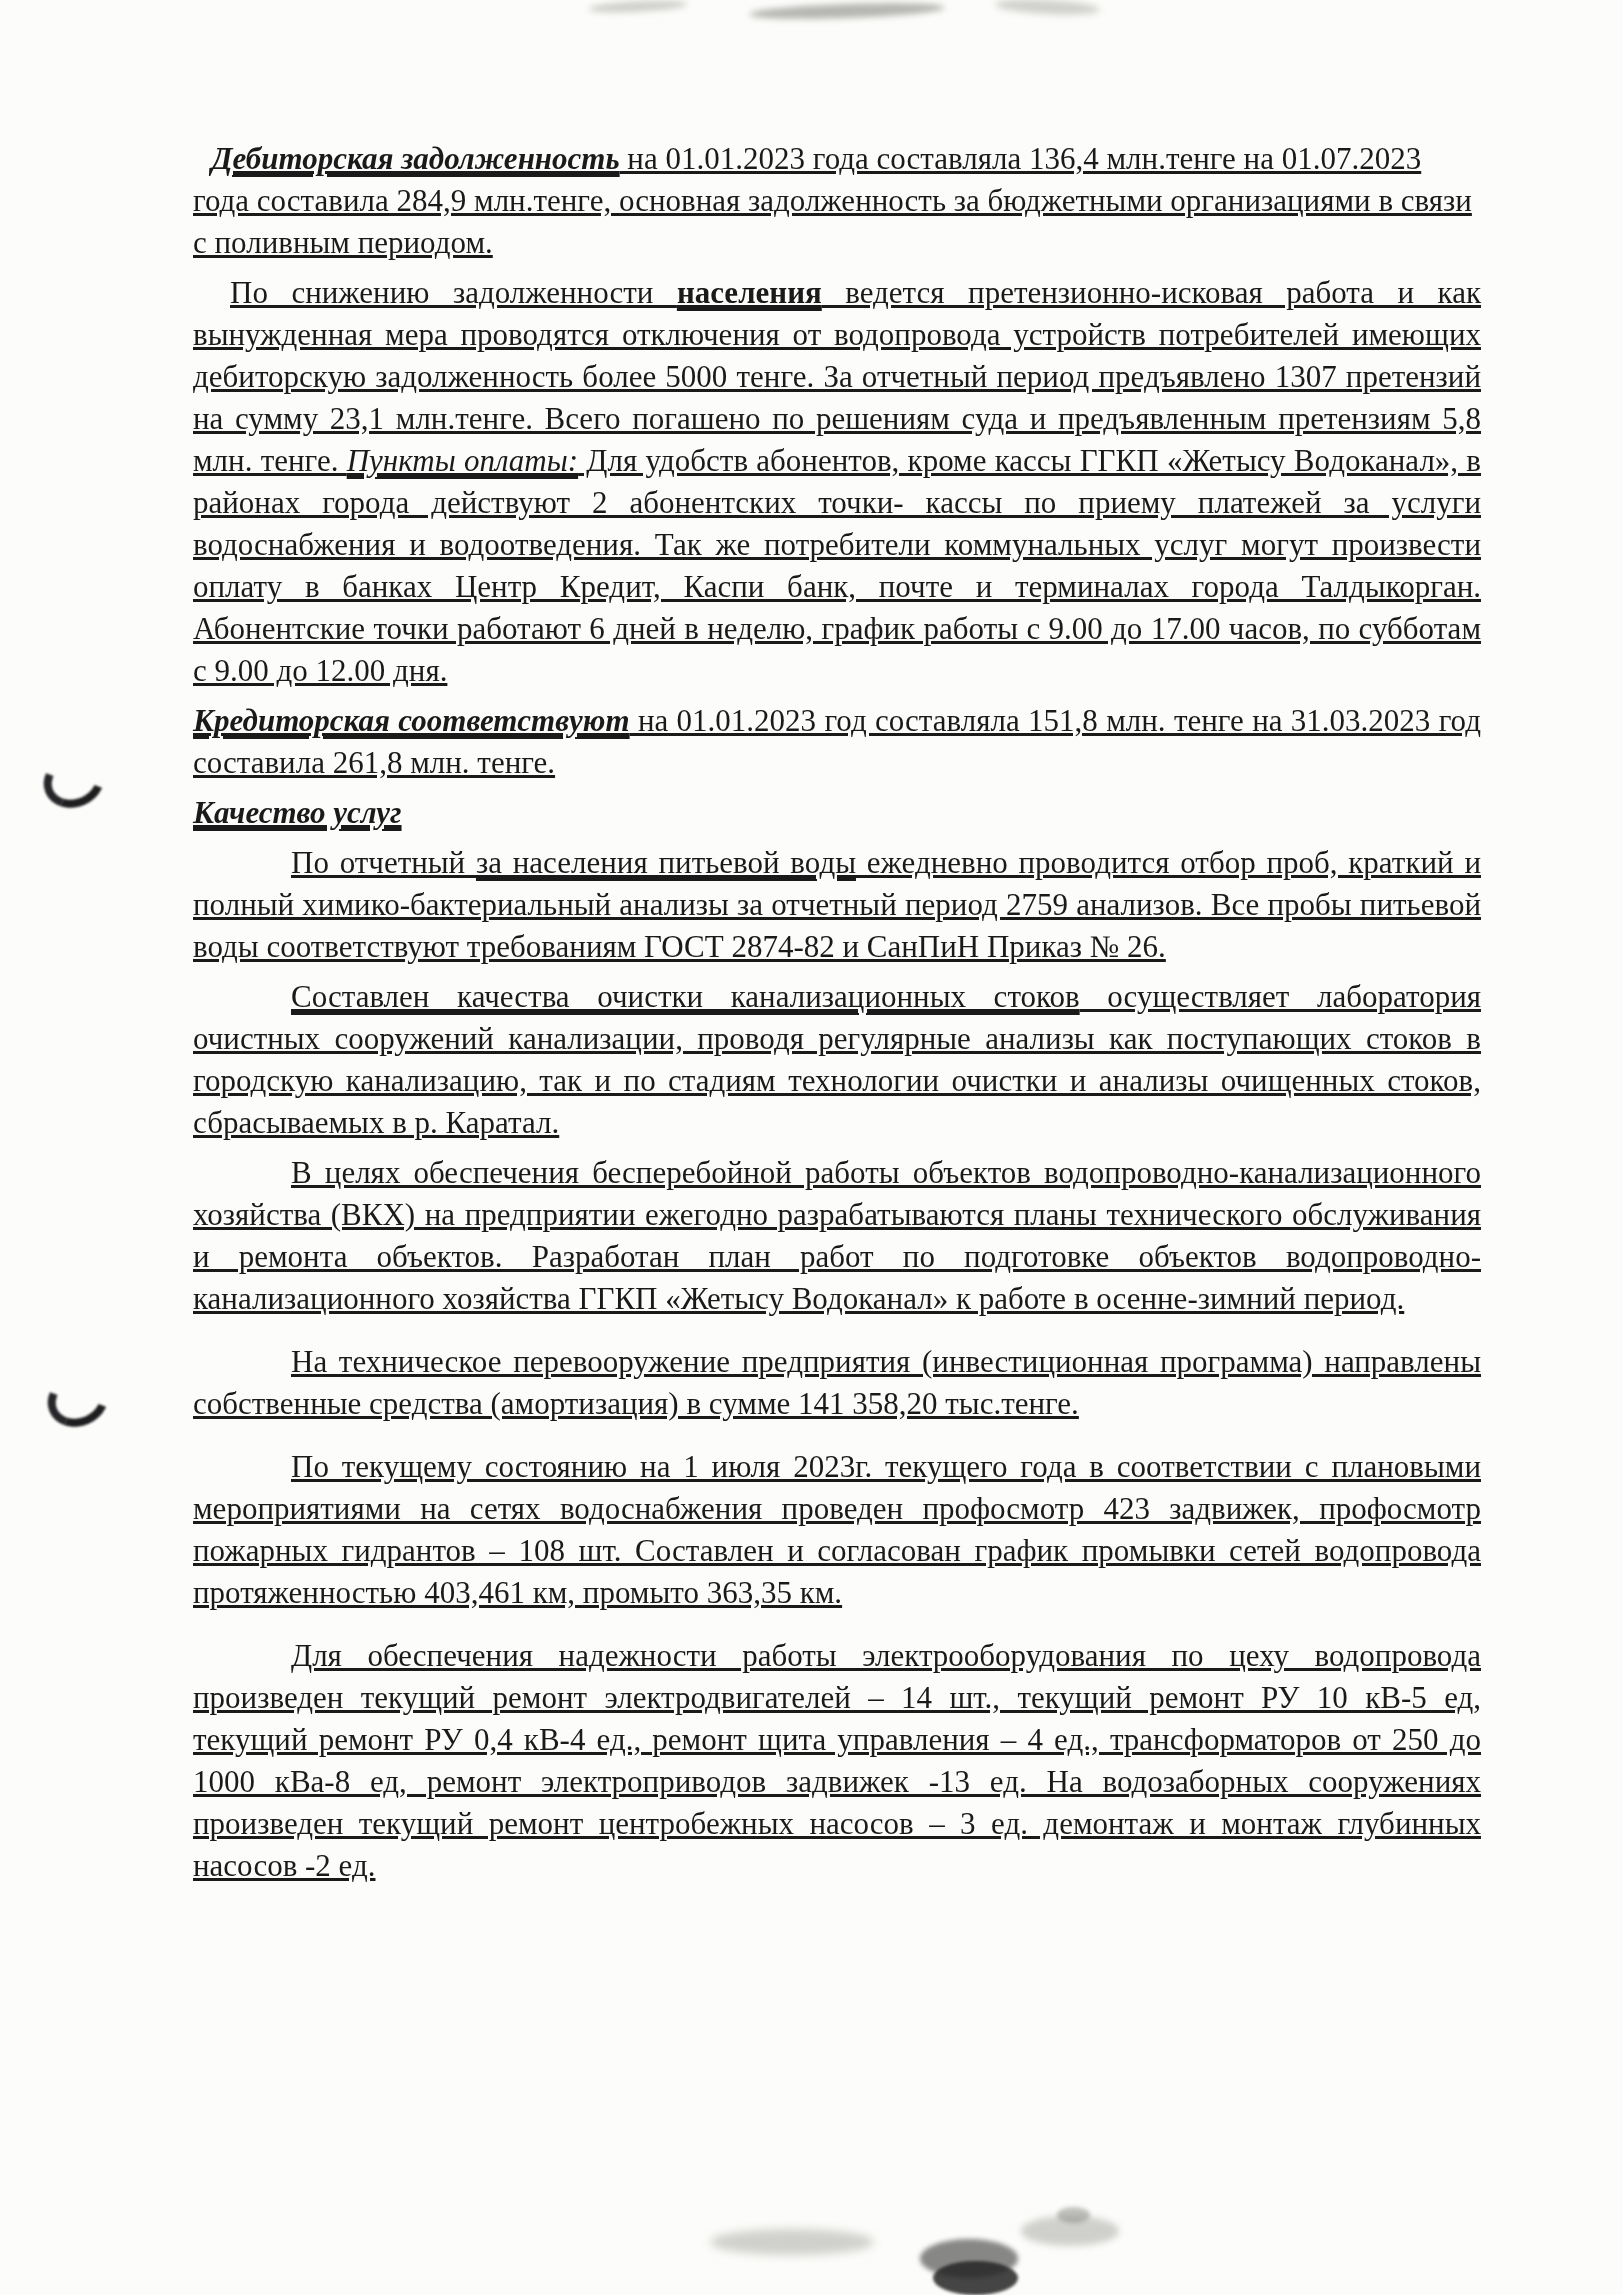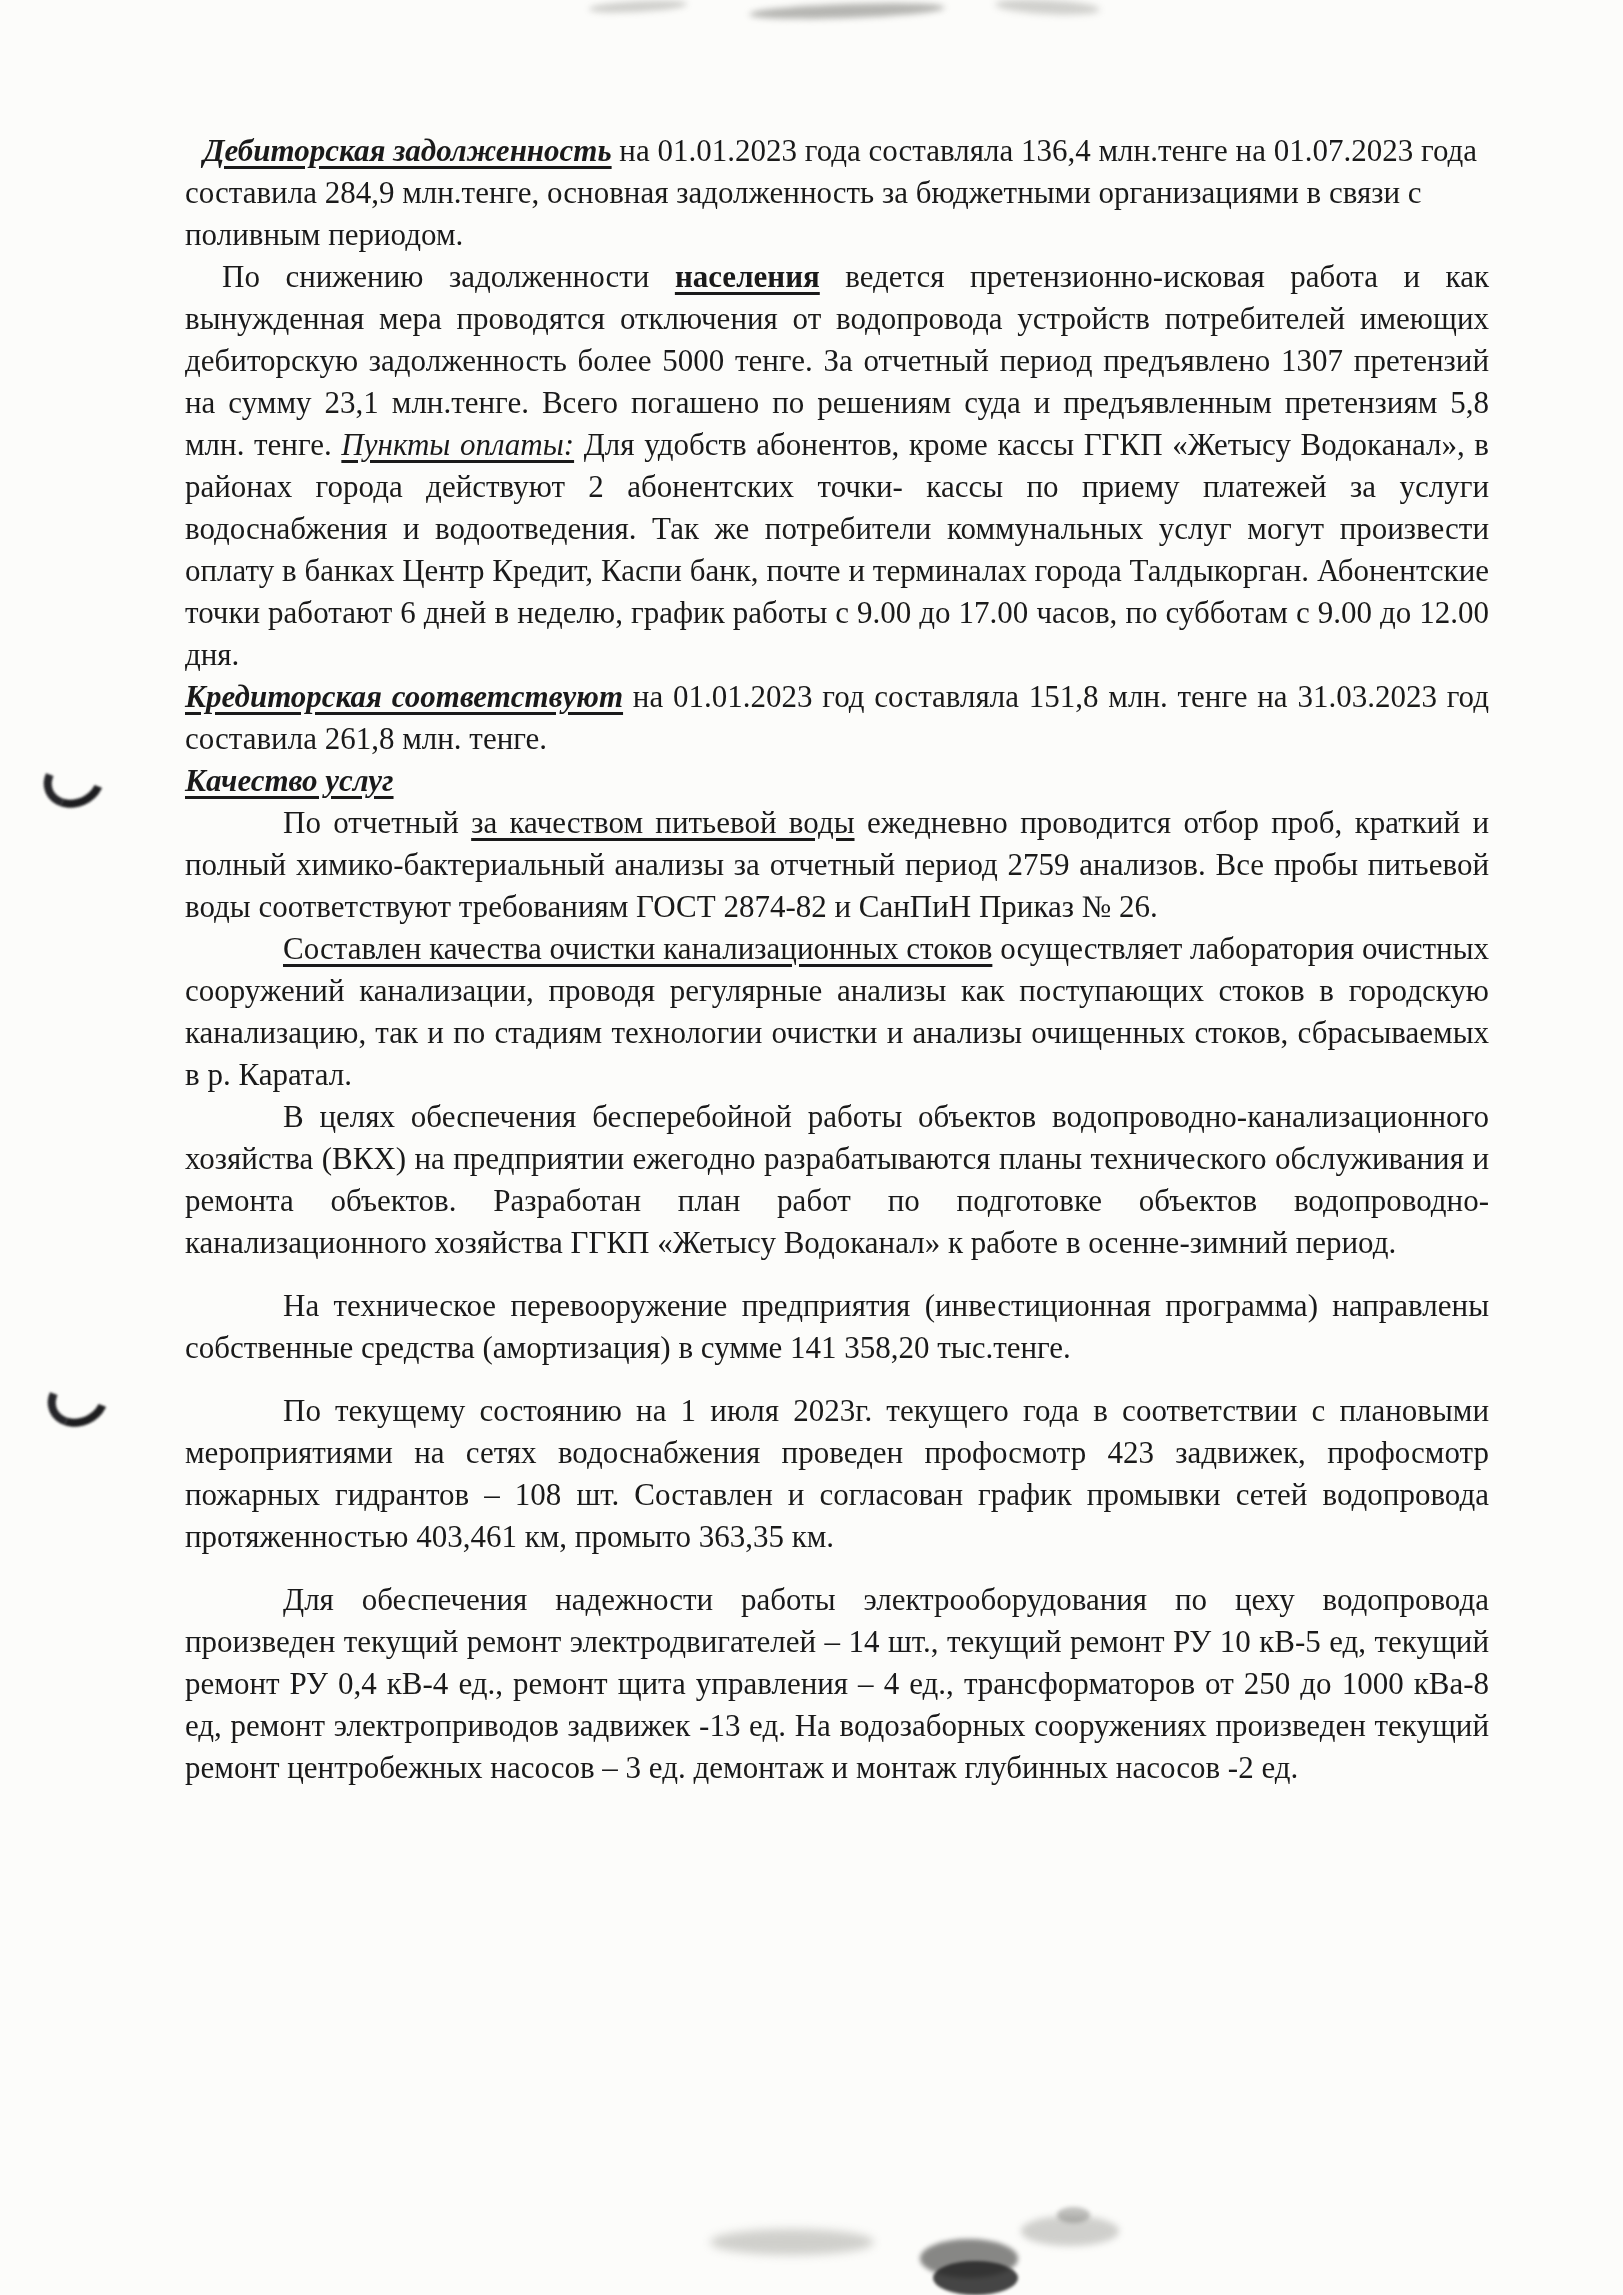--- a/index.html
+++ b/index.html
@@ -10,21 +10,21 @@
     overflow:hidden;
     font-family:"Liberation Serif","DejaVu Serif",serif;
     color:var(--ink,#1a1a1a);
   }
   .content{
     position:absolute;
     left:185px;top:130px;width:1304px;
     font-size:31px;line-height:42px;
     text-align:justify;
   }
-  .para{margin:0;padding:0;}
+  .para{margin:8px;padding:0;text-decoration:underline;}
   .para.align-left{text-align:left;}
   .bold{font-weight:bold;}
   .italic{font-style:italic;}
   .underline{
     text-decoration:underline;
     text-decoration-thickness:2.6px;
     text-underline-offset:4.6px;
   }
   
   .punch{
@@ -55,21 +55,21 @@
   <div class="smudge sm-top-3"></div>
 
   <div class="punch punch-1"></div>
   <div class="punch punch-2"></div>
 
   <div class="content" id="doc">
       <p class="para align-left" style="text-indent: 18.3px;"><span class="bold italic underline">Дебиторская задолженность</span><span class=""> на 01.01.2023 года составляла 136,4 млн.тенге на 01.07.2023 года составила 284,9 млн.тенге, основная задолженность за бюджетными организациями в связи с поливным периодом.</span></p>
       <p class="para" style="text-indent: 37px;"><span class="">По снижению задолженности </span><span class="bold underline">населения</span><span class=""> ведется претензионно-исковая работа и как вынужденная мера проводятся отключения от водопровода устройств потребителей имеющих дебиторскую задолженность более 5000 тенге. За отчетный период предъявлено 1307 претензий на сумму 23,1 млн.тенге. Всего погашено по решениям суда и предъявленным претензиям 5,8 млн. тенге. </span><span class="italic underline">Пункты оплаты:</span><span class=""> Для удобств абонентов, кроме кассы ГГКП «Жетысу Водоканал», в районах города действуют 2 абонентских точки- кассы по приему платежей за услуги водоснабжения и водоотведения. Так же потребители коммунальных услуг могут произвести оплату в банках Центр Кредит, Каспи банк, почте и терминалах города Талдыкорган. Абонентские точки работают 6 дней в неделю, график работы с 9.00 до 17.00 часов, по субботам с 9.00 до 12.00 дня.</span></p>
       <p class="para"><span class="bold italic underline">Кредиторская соответствуют</span><span class=""> на 01.01.2023 год составляла 151,8 млн. тенге на 31.03.2023 год составила 261,8 млн. тенге.</span></p>
       <p class="para align-left"><span class="bold italic underline">Качество услуг</span></p>
-      <p class="para" style="text-indent: 98px;"><span class="">По отчетный </span><span class="underline">за качеством питьевой воды</span><span class=""> ежедневно проводится отбор проб, краткий и полный химико-бактериальный анализы за отчетный период 2759 анализов. Все пробы питьевой воды соответствуют требованиям ГОСТ 2874-82 и СанПиН Приказ № 26.</span></p>
+      <p class="para" style="text-indent: 98px;"><span class="">По отчетный </span><span class="underline">за населения питьевой воды</span><span class=""> ежедневно проводится отбор проб, краткий и полный химико-бактериальный анализы за отчетный период 2759 анализов. Все пробы питьевой воды соответствуют требованиям ГОСТ 2874-82 и СанПиН Приказ № 26.</span></p>
       <p class="para" style="text-indent: 98px;"><span class="underline">Составлен качества очистки канализационных стоков</span><span class=""> осуществляет лаборатория очистных сооружений канализации, проводя регулярные анализы как поступающих стоков в городскую канализацию, так и по стадиям технологии очистки и анализы очищенных стоков, сбрасываемых в р. Каратал.</span></p>
       <p class="para" style="text-indent: 98px;"><span class="">В целях обеспечения бесперебойной работы объектов водопроводно-канализационного хозяйства (ВКХ) на предприятии ежегодно разрабатываются планы технического обслуживания и ремонта объектов. Разработан план работ по подготовке объектов водопроводно-канализационного хозяйства ГГКП «Жетысу Водоканал» к работе в осенне-зимний период.</span></p>
       <p class="para" style="text-indent: 98px; margin-top: 21px;"><span class="">На техническое перевооружение предприятия (инвестиционная программа) направлены собственные средства (амортизация) в сумме 141 358,20 тыс.тенге.</span></p>
       <p class="para" style="text-indent: 98px; margin-top: 21px;"><span class="">По текущему состоянию на 1 июля 2023г. текущего года в соответствии с плановыми мероприятиями на сетях водоснабжения проведен профосмотр 423 задвижек, профосмотр пожарных гидрантов – 108 шт. Составлен и согласован график промывки сетей водопровода протяженностью 403,461 км, промыто 363,35 км.</span></p>
       <p class="para" style="text-indent: 98px; margin-top: 21px;"><span class="">Для обеспечения надежности работы электрооборудования по цеху водопровода произведен текущий ремонт электродвигателей – 14 шт., текущий ремонт РУ 10 кВ-5 ед, текущий ремонт РУ 0,4 кВ-4 ед., ремонт щита управления – 4 ед., трансформаторов от 250 до 1000 кВа-8 ед, ремонт электроприводов задвижек -13 ед. На водозаборных сооружениях произведен текущий ремонт центробежных насосов – 3 ед. демонтаж и монтаж глубинных насосов -2 ед.</span></p>
     </div>
 
   <div class="smudge sm-bot-1"></div>
   <div class="smudge sm-bot-2"></div>
   <div class="smudge sm-bot-3"></div>

